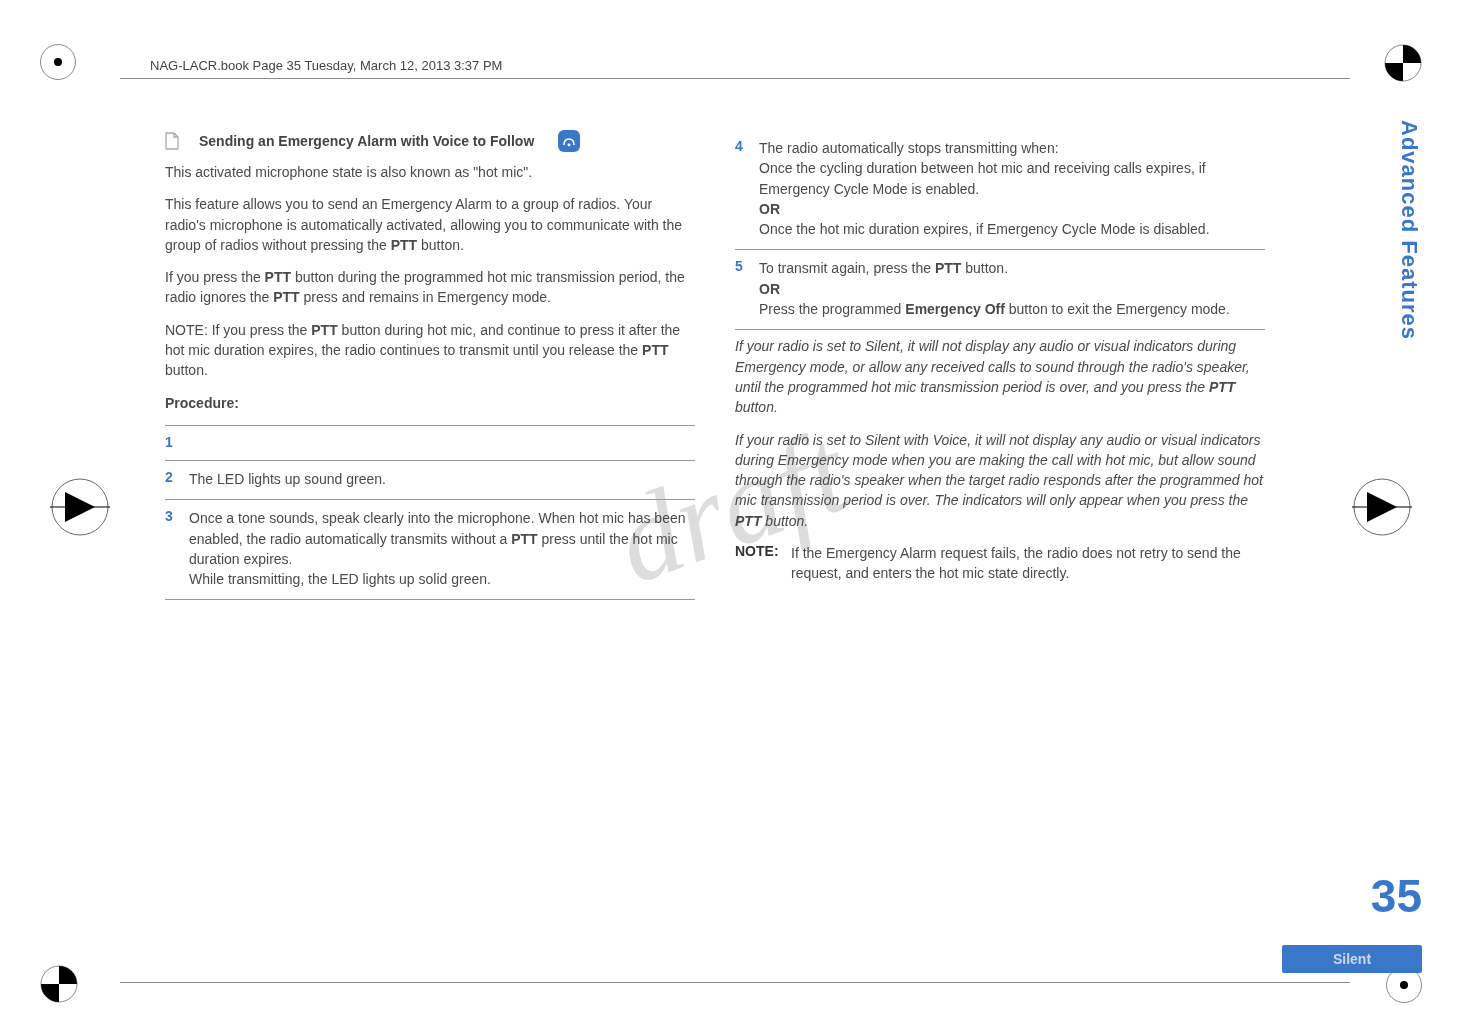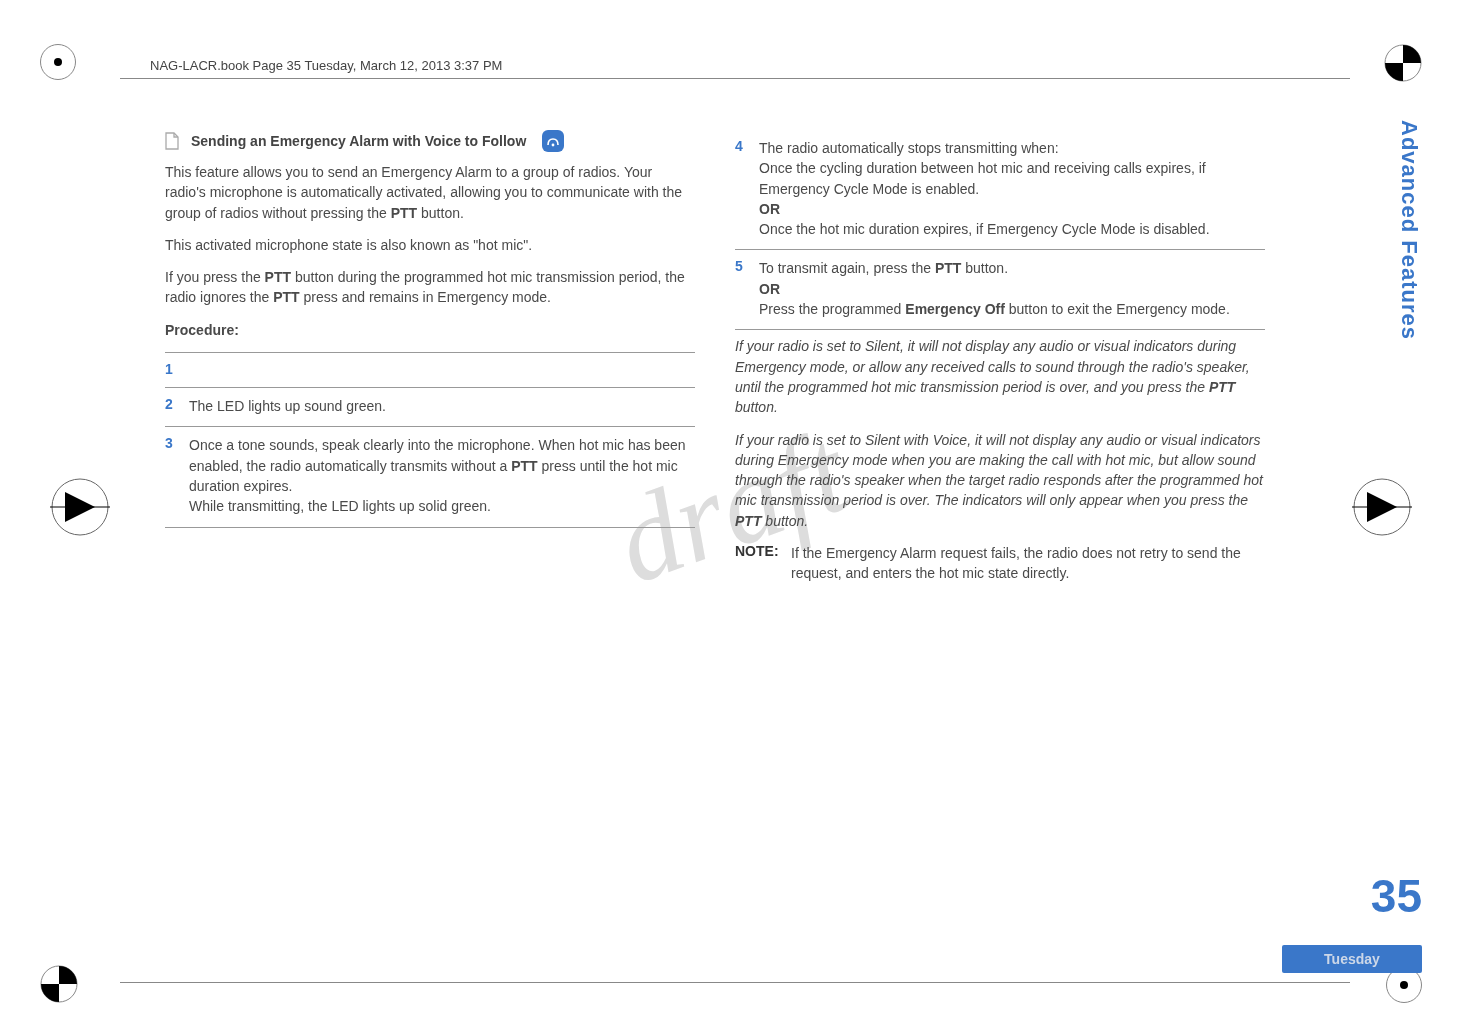--- a/index.html
+++ b/index.html
@@ -8,21 +8,21 @@
 .header-path{position:absolute;top:58px;left:150px;font-size:13px;color:#444}
 .regmarks{position:absolute}
 .reg-circle{width:34px;height:34px;border:1px solid #888;border-radius:50%;display:flex;align-items:center;justify-content:center}
 .reg-circle::before{content:"";width:8px;height:8px;background:#000;border-radius:50%}
 .reg-quad{width:38px;height:38px;position:relative}
 .reg-quad svg{width:38px;height:38px}
 .arrow-body{position:absolute;left:50%;top:50%;transform:translate(-50%,-50%)}
 .arrow-body svg{display:block}
 .content{position:absolute;top:130px;left:165px;width:1100px;display:flex;gap:40px;z-index:1}
 .col{width:530px}
-.sec-head{display:flex;align-items:center;gap:12px;font-weight:700;color:#444;margin-bottom:10px}
+.sec-head{display:flex;align-items:center;gap:20px;font-weight:700;color:#444;margin-bottom:10px}
 .doc-icon{display:inline-block;width:14px;height:18px}
 .doc-icon svg{width:14px;height:18px}
 .badge{display:inline-flex;width:22px;height:22px;background:#3a77c9;border-radius:6px;align-items:center;justify-content:center;margin-left:4px}
 .badge svg{width:14px;height:14px}
 p{margin:0 0 12px;line-height:1.45;color:#4a4a4a}
 .bold{font-weight:700}
 .step{display:flex;gap:10px;border-top:1px solid #999;padding:8px 0 10px}
 .step:first-of-type{border-top:1px solid #999}
 .step-num{color:#3a77c9;font-weight:700;min-width:14px}
 .step-text{flex:1;color:#4a4a4a;line-height:1.45}
@@ -91,23 +91,24 @@
         </span>
         <span>Sending an Emergency Alarm with Voice to Follow</span>
         <span class="badge">
           <svg viewBox="0 0 14 14">
               <path d="M2 11 Q2 5 7 5 Q12 5 12 11" fill="none" stroke="#fff" stroke-width="1.6"></path>
               <circle cx="7" cy="11" r="1.4" fill="#fff"></circle>
             </svg>
         </span>
       </div>
 
+      <p>This activated microphone state is also known as "hot mic".</p>
       <p><span>This feature allows you to send an Emergency Alarm to a group of radios. Your radio's microphone is automatically activated, allowing you to communicate with the group of radios without pressing the </span><span class="bold">PTT</span><span> button.</span></p>
-      <p>This activated microphone state is also known as "hot mic".</p>
       <p><span>If you press the </span><span class="bold">PTT</span><span> button during the programmed hot mic transmission period, the radio ignores the </span><span class="bold">PTT</span><span> press and remains in Emergency mode.</span></p>
+      <p><span>NOTE:  If you press the </span><span class="bold">PTT</span><span> button during hot mic, and continue to press it after the hot mic duration expires, the radio continues to transmit until you release the </span><span class="bold">PTT</span><span> button.</span></p>
       <p class="bold">Procedure:</p>
 
       <div class="step">
         <div class="step-num">1</div>
       </div>
       <div class="step">
         <div class="step-num">2</div>
         <div class="step-text">The LED lights up sound green.</div>
       </div>
       <div class="step step-sep-last">
@@ -131,14 +132,14 @@
 
       <div class="note-row">
         <div class="note-label">NOTE:</div>
         <div style="line-height:1.45;color:#4a4a4a">If the Emergency Alarm request fails, the radio does not retry to send the request, and enters the hot mic state directly.</div>
       </div>
     </div>
   </div>
 
   <div class="sidebar-tab">Advanced Features</div>
   <div class="pagenum">35</div>
-  <div class="lang-bar">Tuesday</div>
+  <div class="lang-bar">Silent</div>
 </div>
 
 </body></html>

